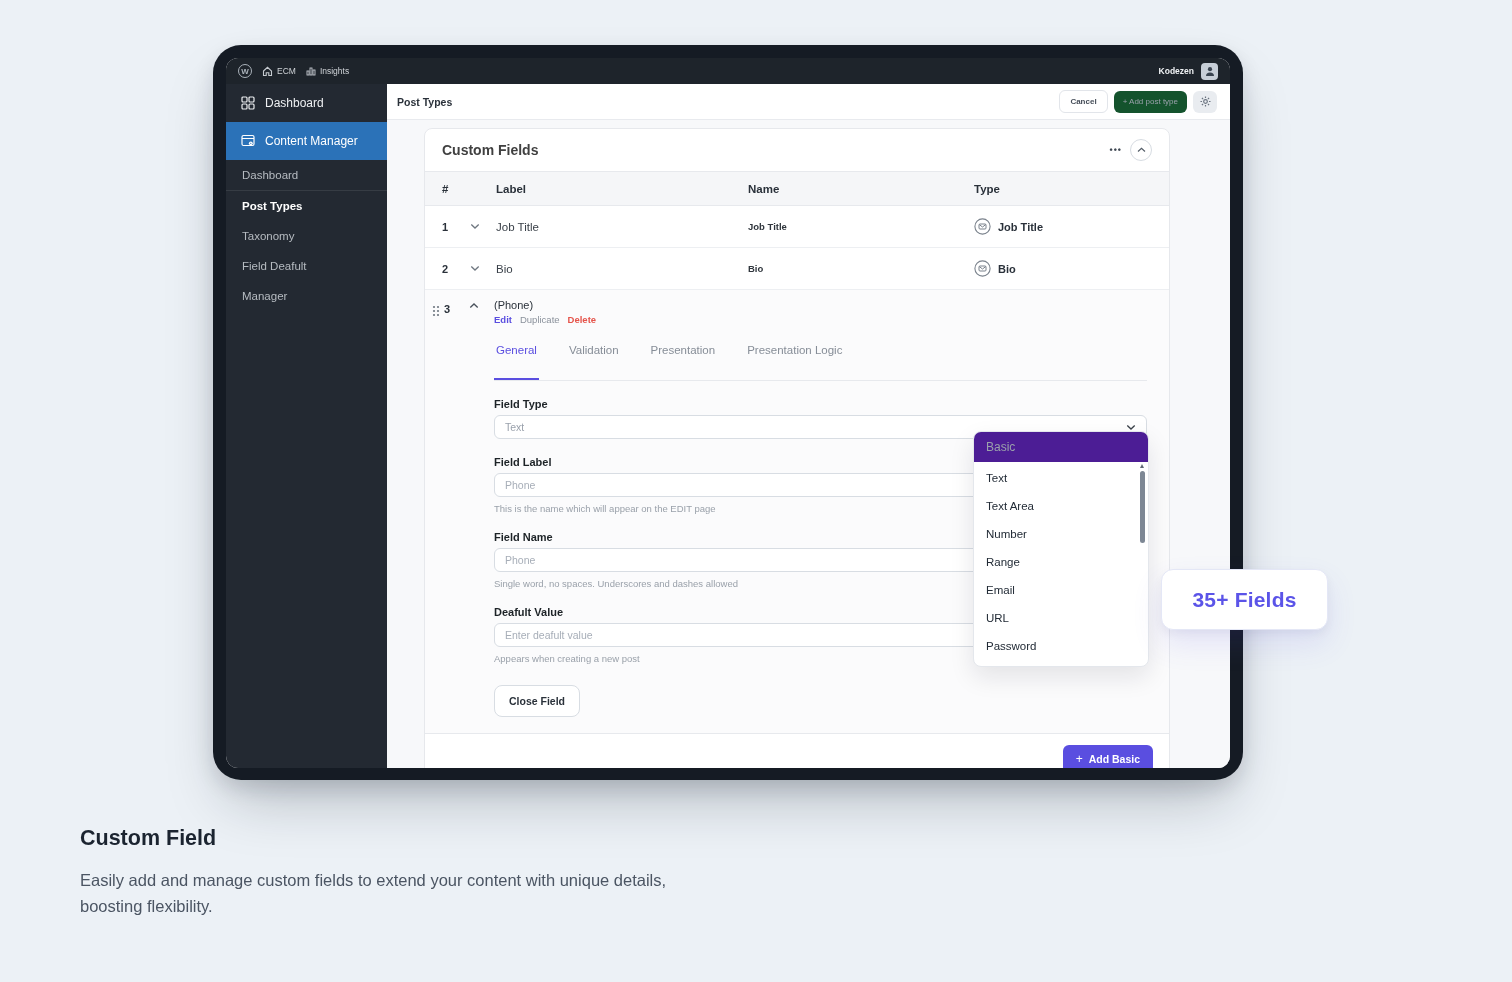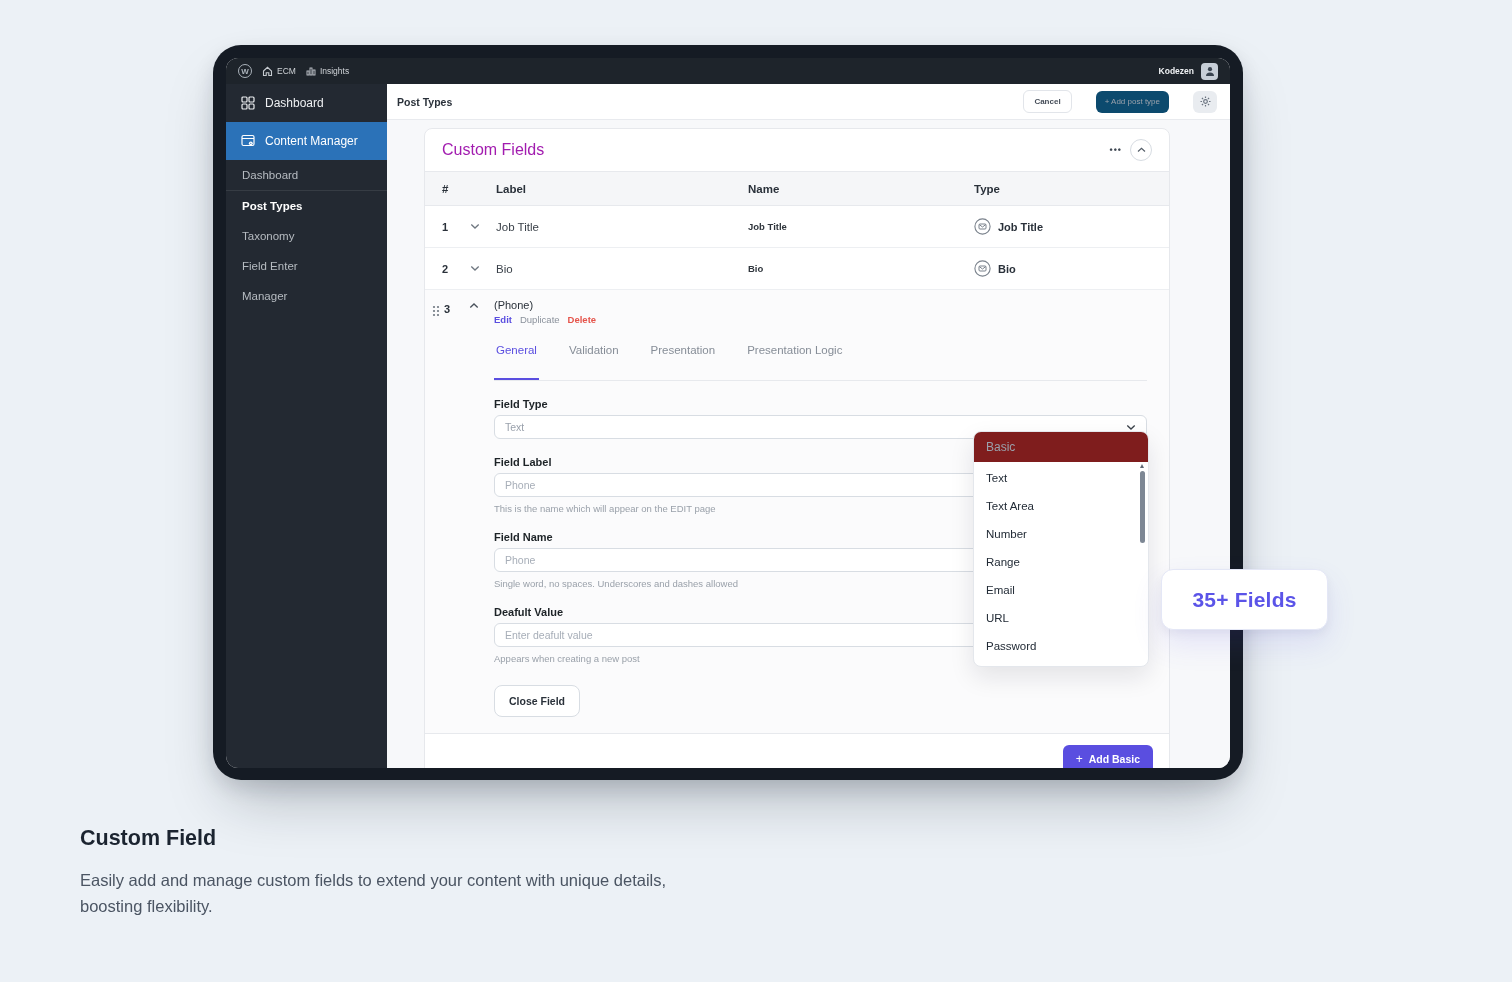--- a/index.html
+++ b/index.html
@@ -57,44 +57,44 @@
   .side-sub.divided { border-bottom:1px solid rgba(255,255,255,.09); }
   .side-sub.active { color:#ffffff; font-weight:bold; }
 
   
   .main { flex:1; display:flex; flex-direction:column; background:#f7f8fa; min-width:0; }
   .topbar {
     height:36px; background:#fff; border-bottom:1px solid #e8eaee;
     display:flex; align-items:center; padding:0 13px 0 10px; flex-shrink:0;
   }
   .topbar-title { font-size:10.5px; font-weight:bold; color:#2a313a; }
-  .topbar-actions { margin-left:auto; display:flex; align-items:center; gap:24px; }
+  .topbar-actions { margin-left:auto; display:flex; align-items:center; gap:6px; }
   .btn-cancel {
     background:#fff; border:1px solid #e2e5ea; border-radius:6px;
     font-size:8px; font-weight:bold; color:#454d58; padding:6px 10px; cursor:pointer;
     font-family:inherit;
   }
   .btn-ghost {
-    background:#0c4a6e; border:none; border-radius:6px;
+    background:#14532d; border:none; border-radius:6px;
     font-size:8px; color:#9aa1ab; padding:6.5px 9px; cursor:pointer; font-family:inherit;
   }
   .btn-gear {
     width:24px; height:22px; background:#e9ecf0; border:none; border-radius:6px;
     display:flex; align-items:center; justify-content:center; cursor:pointer;
   }
 
   .content { flex:1; padding:8px 37px 0 37px; position:relative; }
 
   
   .panel {
     position:relative; background:#fff; border:1px solid #e6e8ec; border-radius:8px;
     width:746px; display:flex; flex-direction:column;
   }
   .panel-header { display:flex; align-items:center; padding:12px 17px; height:42px; }
-  .panel-title { font-size:16px; font-weight:normal; color:#a21caf; }
+  .panel-title { font-size:14px; font-weight:bold; color:#404040; }
   .panel-header-actions { margin-left:auto; display:flex; align-items:center; gap:8px; }
   .dots { font-size:9px; font-weight:bold; letter-spacing:1px; color:#3f4752; cursor:pointer; }
   .collapse-circle {
     width:22px; height:22px; border-radius:50%; border:1px solid #d7dce2; background:#fff;
     display:flex; align-items:center; justify-content:center; cursor:pointer;
   }
 
   .trow {
     display:grid; grid-template-columns:28px 26px 252px 226px 1fr;
     align-items:center; padding-left:17px;
@@ -149,21 +149,21 @@
     display:flex; align-items:center; gap:6px; font-family:inherit;
   }
   .btn-addfield .plus { font-size:12px; font-weight:normal; line-height:10px; }
 
   
   .dropdown {
     position:absolute; left:548px; top:302px; width:176px; z-index:6;
     background:#fff; border:1px solid #e4e7ec; border-radius:8px;
     box-shadow:0 10px 25px rgba(16,24,40,.10); overflow:hidden;
   }
-  .dd-group { background:#7f1d1d; font-size:12px; color:#9aa1ab; padding:8px 12px; }
+  .dd-group { background:#4c1d95; font-size:12px; color:#9aa1ab; padding:8px 12px; }
   .dd-list { position:relative; padding:2px 0 6px; }
   .dd-item { font-size:11.5px; color:#222b36; padding:8px 12px; cursor:pointer; }
   .dd-scroll { position:absolute; right:2px; top:2px; bottom:6px; width:7px; }
   .dd-scroll .arrow {
     position:absolute; top:0; left:1px; width:0; height:0;
     border-left:2.5px solid transparent; border-right:2.5px solid transparent;
     border-bottom:4px solid #5f6874;
   }
   .dd-scroll .thumb {
     position:absolute; top:7px; left:1px; width:5px; height:72px;
@@ -246,21 +246,21 @@
                 <line x1="1" y1="4.5" x2="13" y2="4.5" stroke="#ffffff" stroke-width="1.2"></line>
                 <circle cx="9.8" cy="9.3" r="1.9" fill="#ffffff"></circle>
                 <circle cx="9.8" cy="9.3" r="0.6" fill="#2b72b8"></circle>
               </svg>
           </span>
           <span>Content Manager</span>
         </div>
         <div class="side-sub divided">Dashboard</div>
         <div class="side-sub active">Post Types</div>
         <div class="side-sub">Taxonomy</div>
-        <div class="side-sub">Field Enter</div>
+        <div class="side-sub">Field Deafult</div>
         <div class="side-sub">Manager</div>
       </div>
 
       <div class="main">
         <div class="topbar">
           <span class="topbar-title">Post Types</span>
           <div class="topbar-actions">
             <button class="btn-cancel">Cancel</button>
             <button class="btn-ghost">+ Add post type</button>
             <button class="btn-gear">

